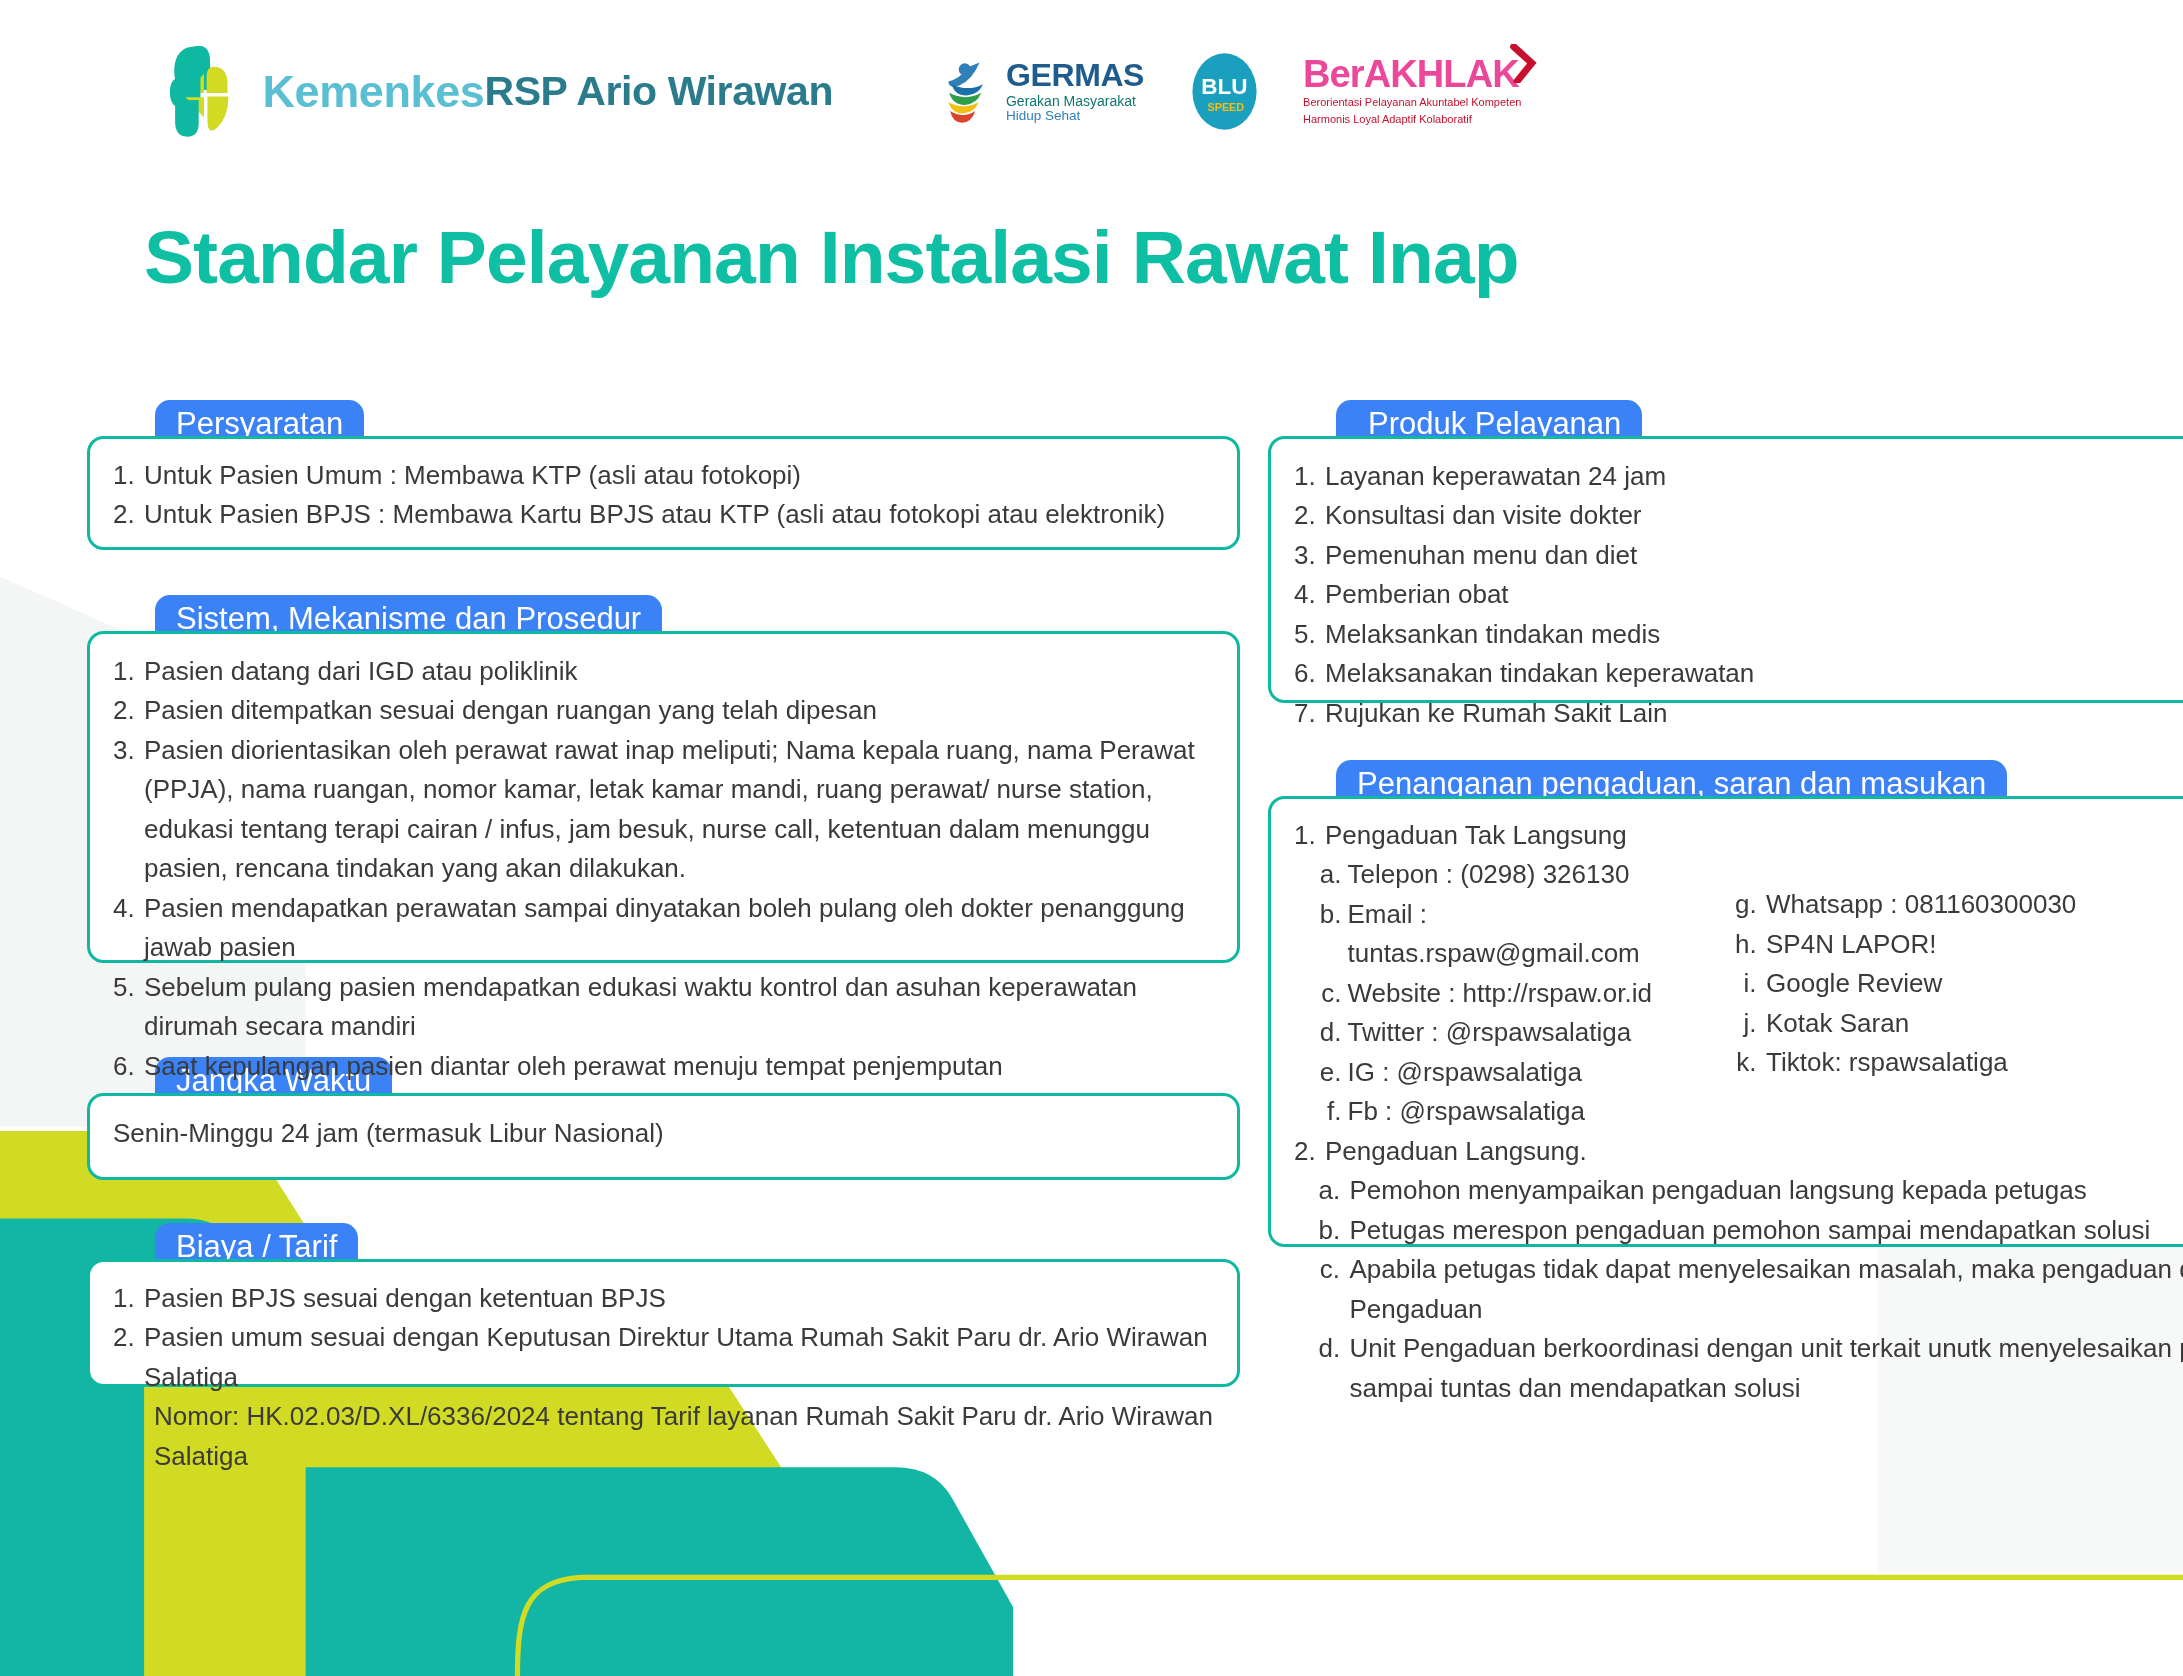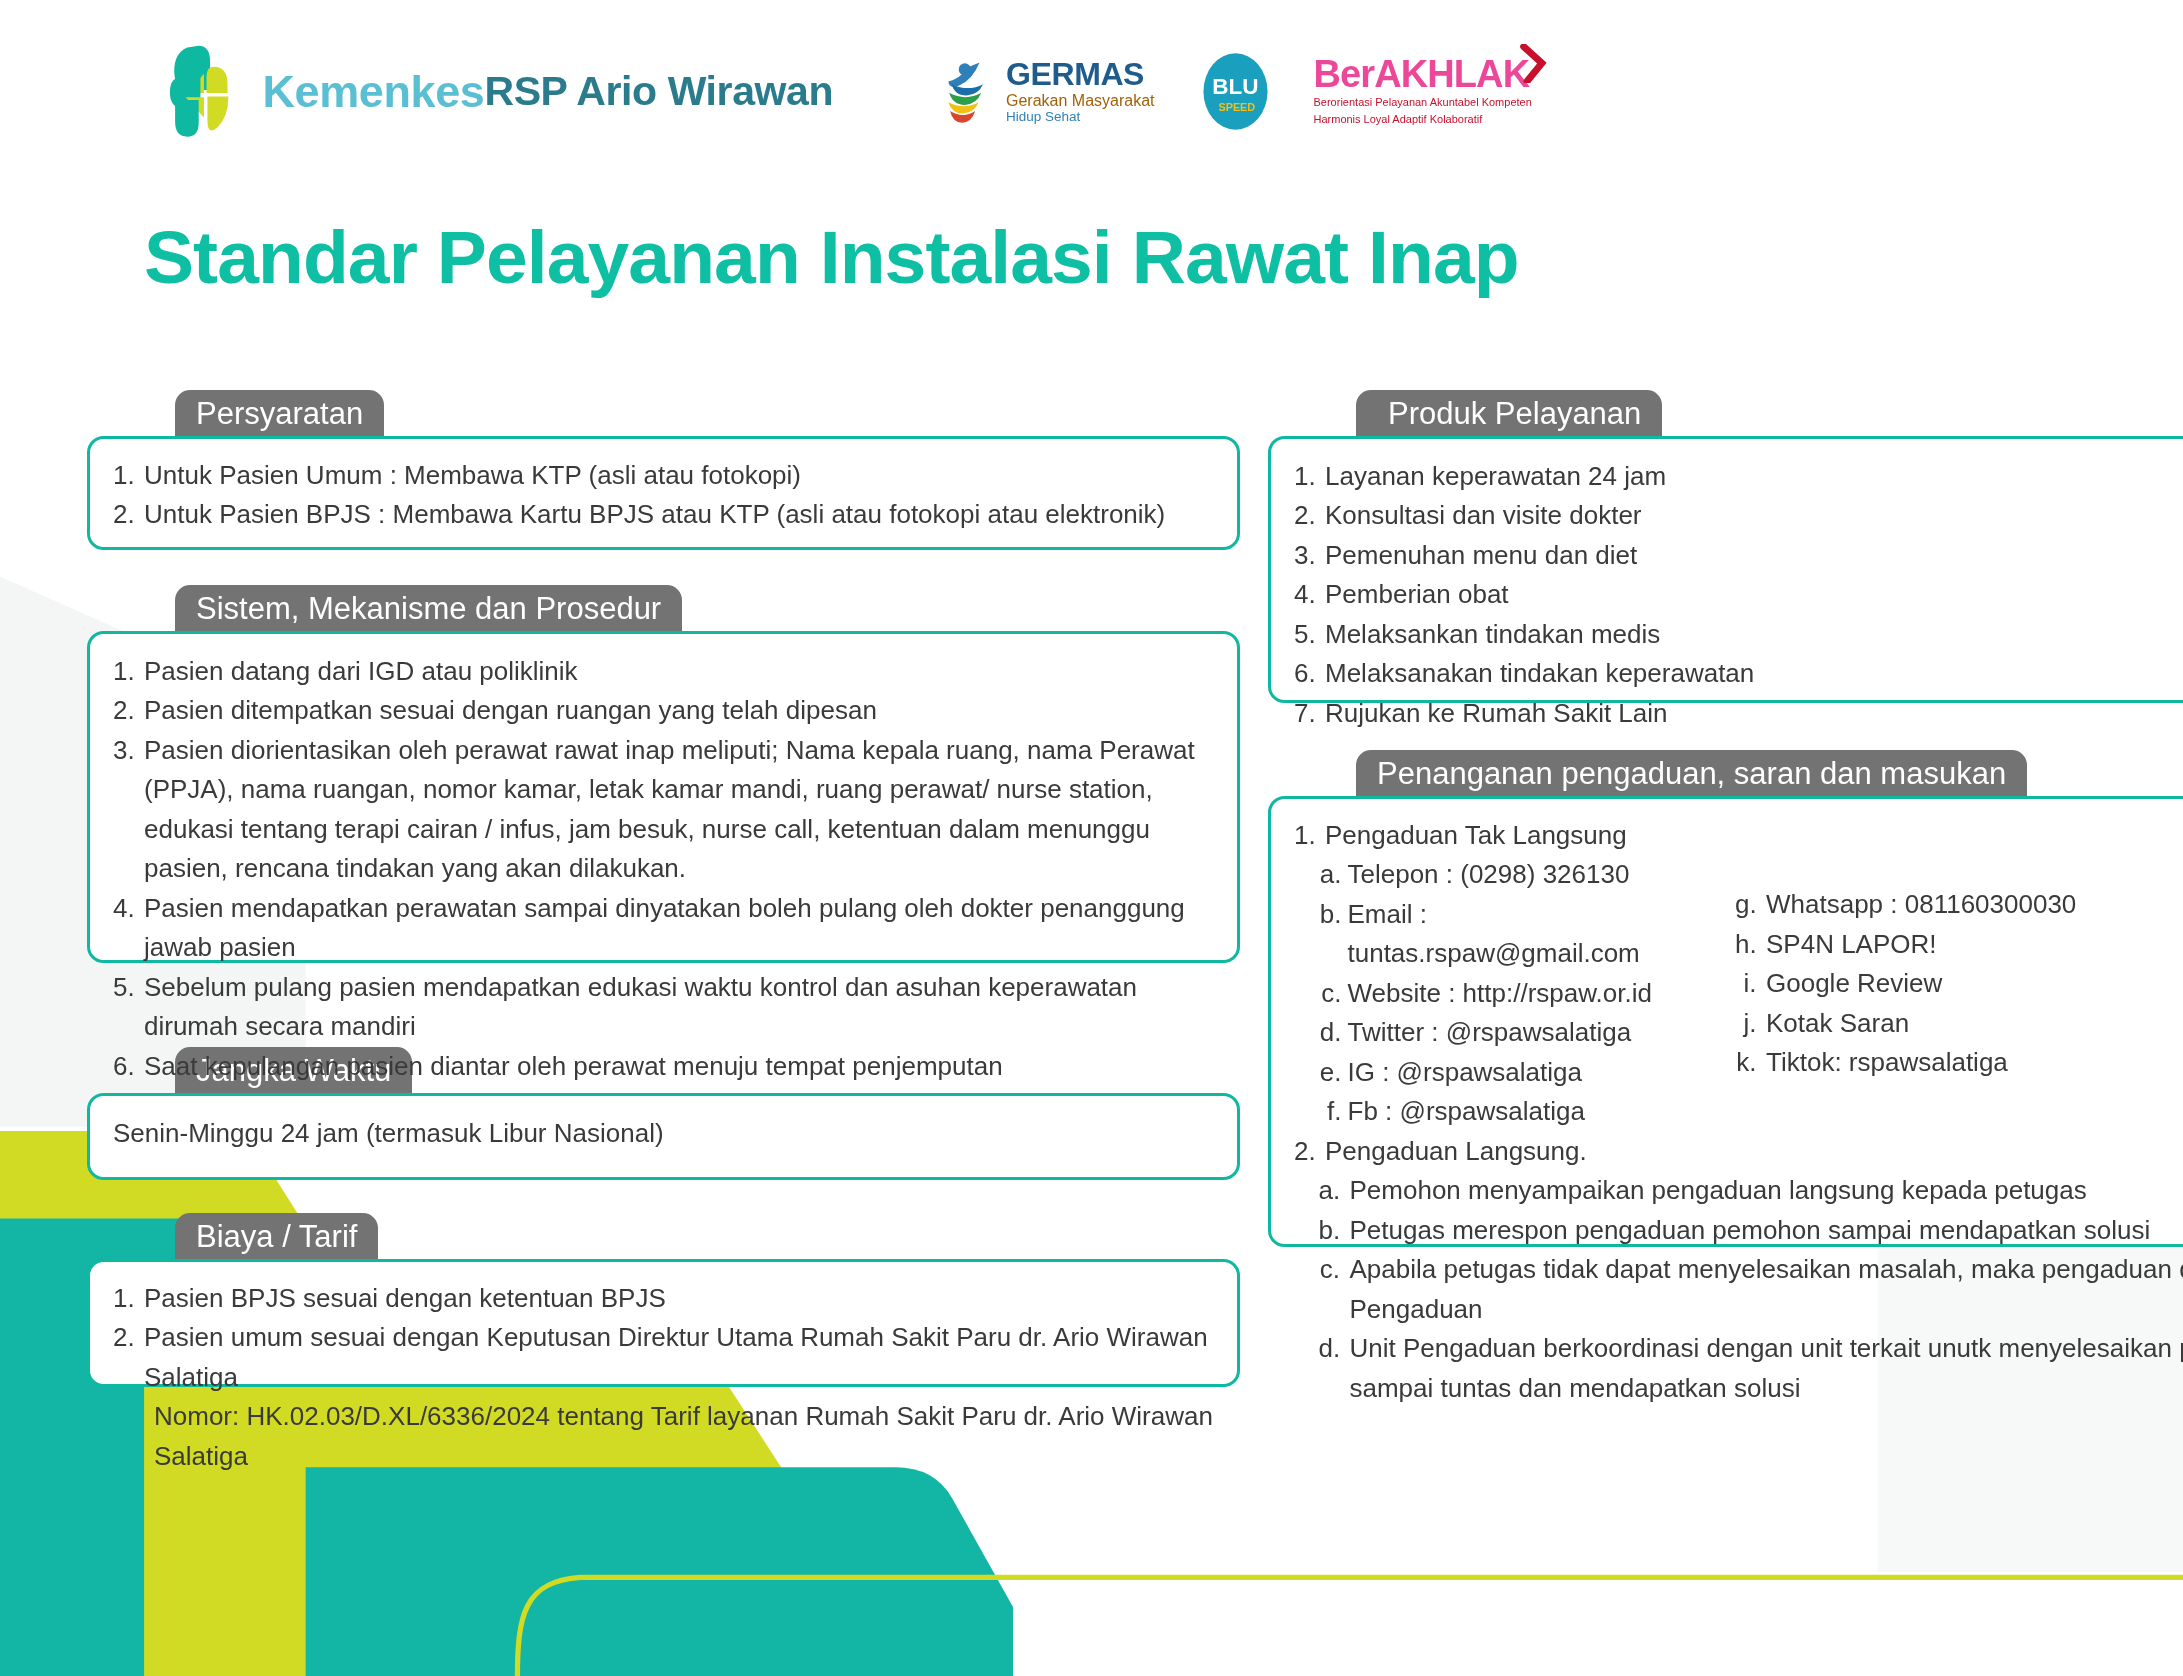--- a/index.html
+++ b/index.html
@@ -26,50 +26,49 @@
   .kemenkes-logo { display:flex; align-items:center; gap:17.5px; }
   .kmk-mark { width:83px; height:94px; position:relative; }
   .kmk-text { display:flex; flex-direction:row; line-height:1.0; }
   .kmk-line1 { font-size:45px; font-weight:bold; color:#5BBFD4; letter-spacing:-0.4px; }
   .kmk-line2 { font-size:41px; font-weight:bold; color:#2A7B8C; letter-spacing:-0.4px; margin-top:2.6px; }
 
   .germas { display:flex; align-items:center; gap:7.9px; margin-left:109px; }
   .germas-mark { width:56px; height:65px; position:relative; }
   .germas-text { display:flex; flex-direction:column; line-height:1.05; }
   .germas-title { font-size:32px; font-weight:bold; color:#1F5C8B; letter-spacing:-0.4px; }
-  .germas-sub { font-size:16px; color:#a16207; margin-top:1.7px; }
+  .germas-sub { font-size:14px; color:#0f766e; margin-top:1.7px; }
   .germas-sub2 { font-size:13.5px; color:#2F80B8; }
 
   .blu { margin-left:48px; width:65px; height:79px; position:relative; }
 
   .berakhlak { margin-left:46px; position:relative; display:flex; flex-direction:column; }
   .berakhlak-title { font-size:38px; font-weight:bold; color:#ec4899; letter-spacing:-0.9px; line-height:1; }
   .berakhlak-sub { font-size:11px; color:#C8102E; line-height:1.25; margin-top:3.1px; }
   .berakhlak-arrow { position:absolute; right:-18.3px; top:-11.4px; }
 
   
   .page-title {
     position:absolute; left:144px; top:214px;
     font-size:75px; font-weight:bold; color:#0FBFA4;
     letter-spacing:-0.9px; white-space:nowrap;
   }
 
   
   .panel { position:absolute; }
   .panel-tab {
-    position:absolute; top:6px;
-    background:#737373;
+    position:absolute; top:16px;
+    background:#3b82f6;
     border-radius:15px 15px 0 0;
     color:#ffffff;
     font-size:31px;
     padding:7.9px 21px 12.2px 21px;
     white-space:nowrap;
     line-height:1.0;
     z-index:1;
-    margin-left:20px;
   }
   .panel-body {
     position:absolute;
     background:#ffffff;
     border:3.1px solid #0FB8A0;
     border-radius:16.6px;
     z-index:2;
   }
   .plist { font-size:26px; color:#3A3A3A; line-height:1.52; }
   .plist .li { display:flex; }

